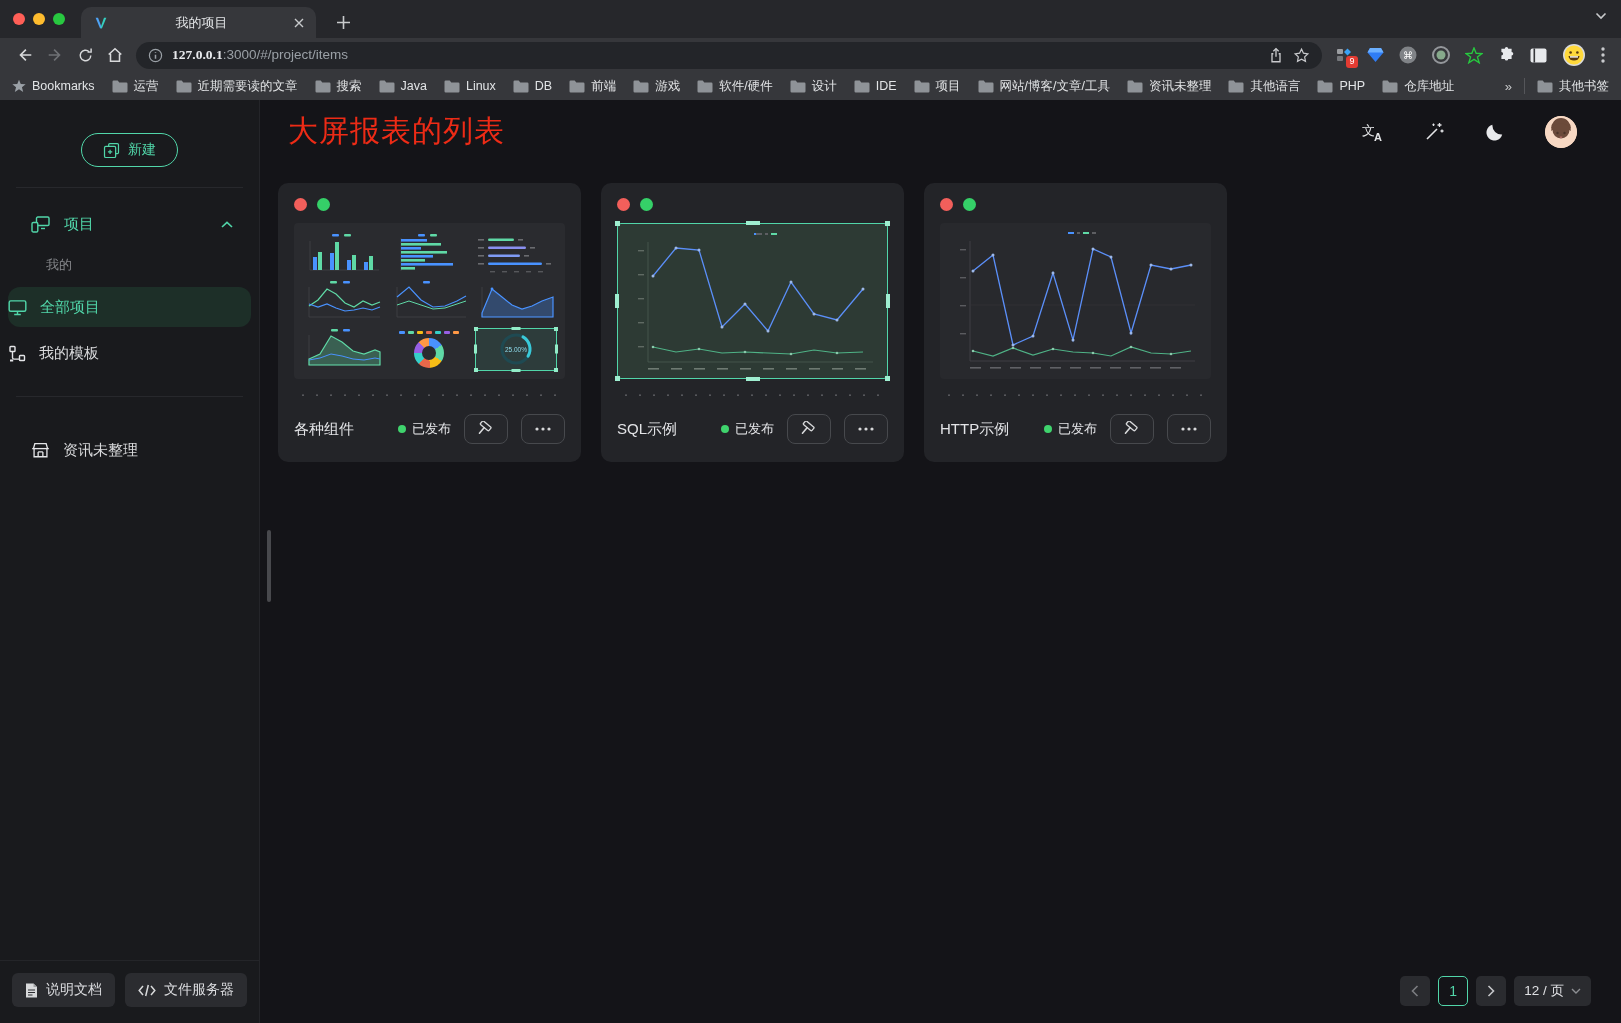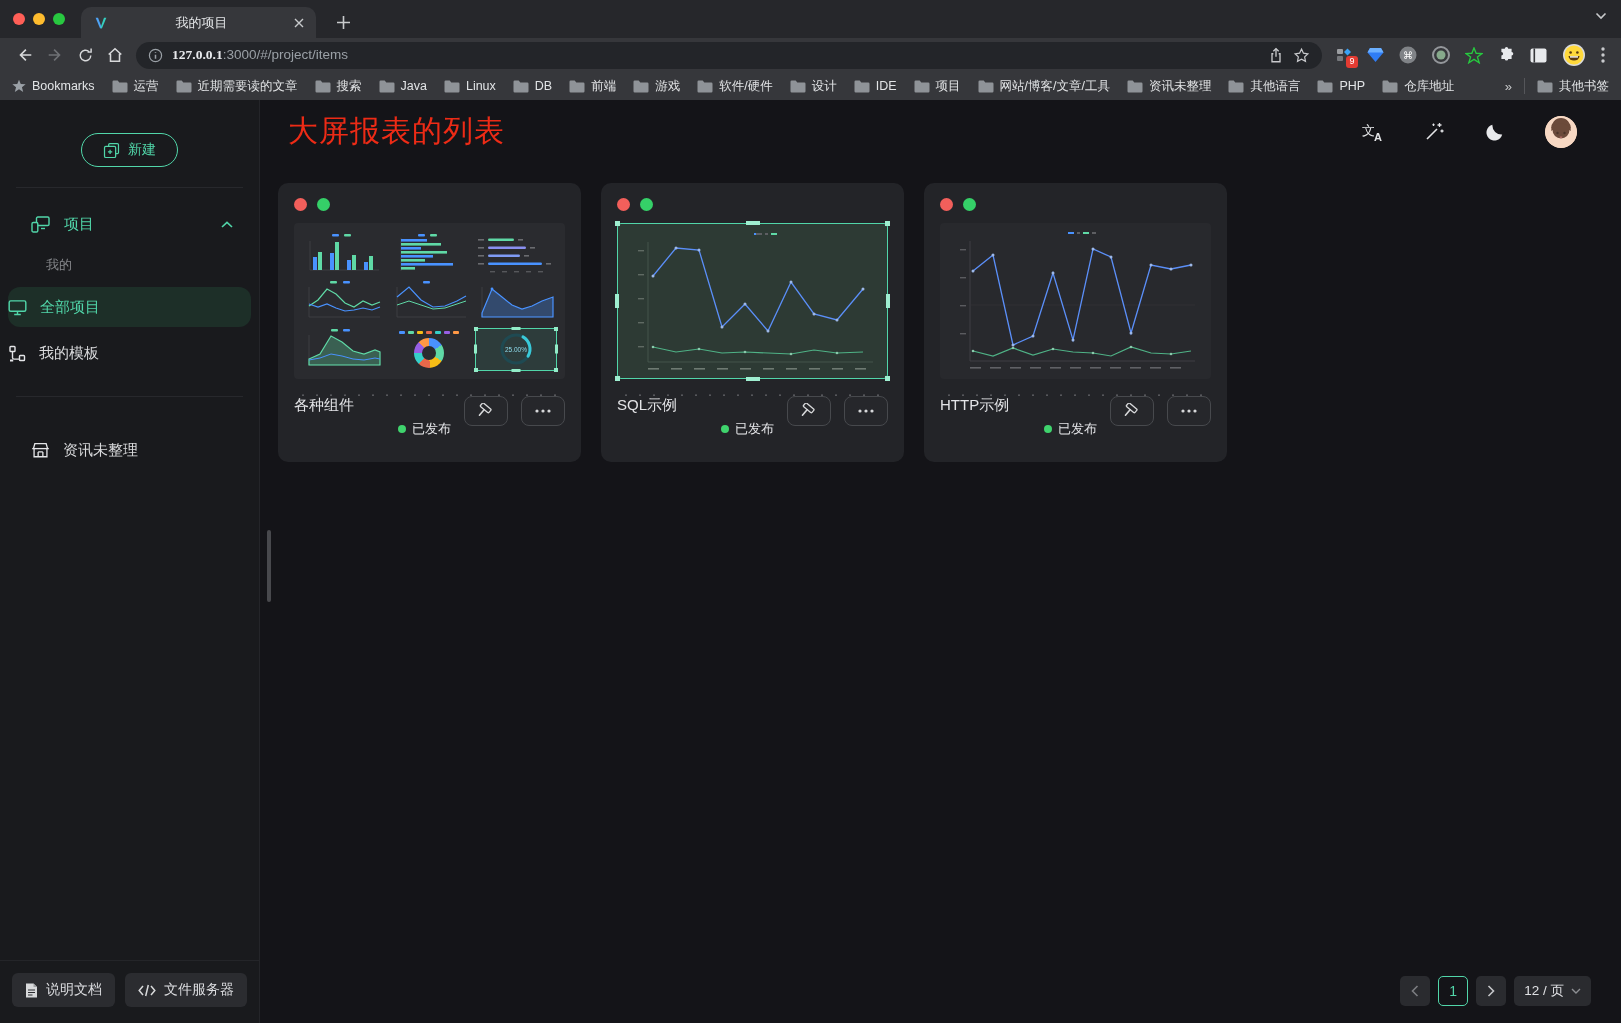--- a/index.html
+++ b/index.html
@@ -71,21 +71,21 @@
   .card { width:303px; height:279px; background:#232428; border-radius:10px; padding:13px 16px 0;
     display:flex; flex-direction:column; }
   .cdots { display:flex; gap:10px; padding-top:2px; }
   .cdot { width:13px; height:13px; border-radius:50%; }
   .preview { margin-top:12px; height:156px; border-radius:4px; position:relative; }
   .preview.plain { background:#28292d; }
   .preview.selected { background:#2d3a34; border:1px solid #51d6a9; }
   .dottedrow { height:3px; margin:14px 2px 0;
     background-image:radial-gradient(circle,#56575b 1px,transparent 1.3px);
     background-size:14px 3px; background-repeat:repeat-x; background-position:0 1px; }
-  .cfooter { flex:1; display:flex; }
+  .cfooter { flex:1; display:flex; align-items:center; }
   .cname { font-size:15px; color:#e3e4e7; }
   .cstatus { margin-left:auto; display:flex; align-items:center; gap:6px; color:#e3e4e7; font-size:13px; }
   .sdot { width:8px; height:8px; border-radius:50%; background:#3fd36d; }
   .fbtn { width:44px; height:30px; margin-left:13px; border:1px solid #47494d; background:#26272b;
     border-radius:8px; display:flex; align-items:center; justify-content:center; }
 
   
   .minigrid { position:absolute; inset:0; background:#2a2b2f; border-radius:4px;
     display:grid; grid-template-columns:repeat(3,1fr); grid-template-rows:repeat(3,1fr);
     gap:3px; padding:7px; }

